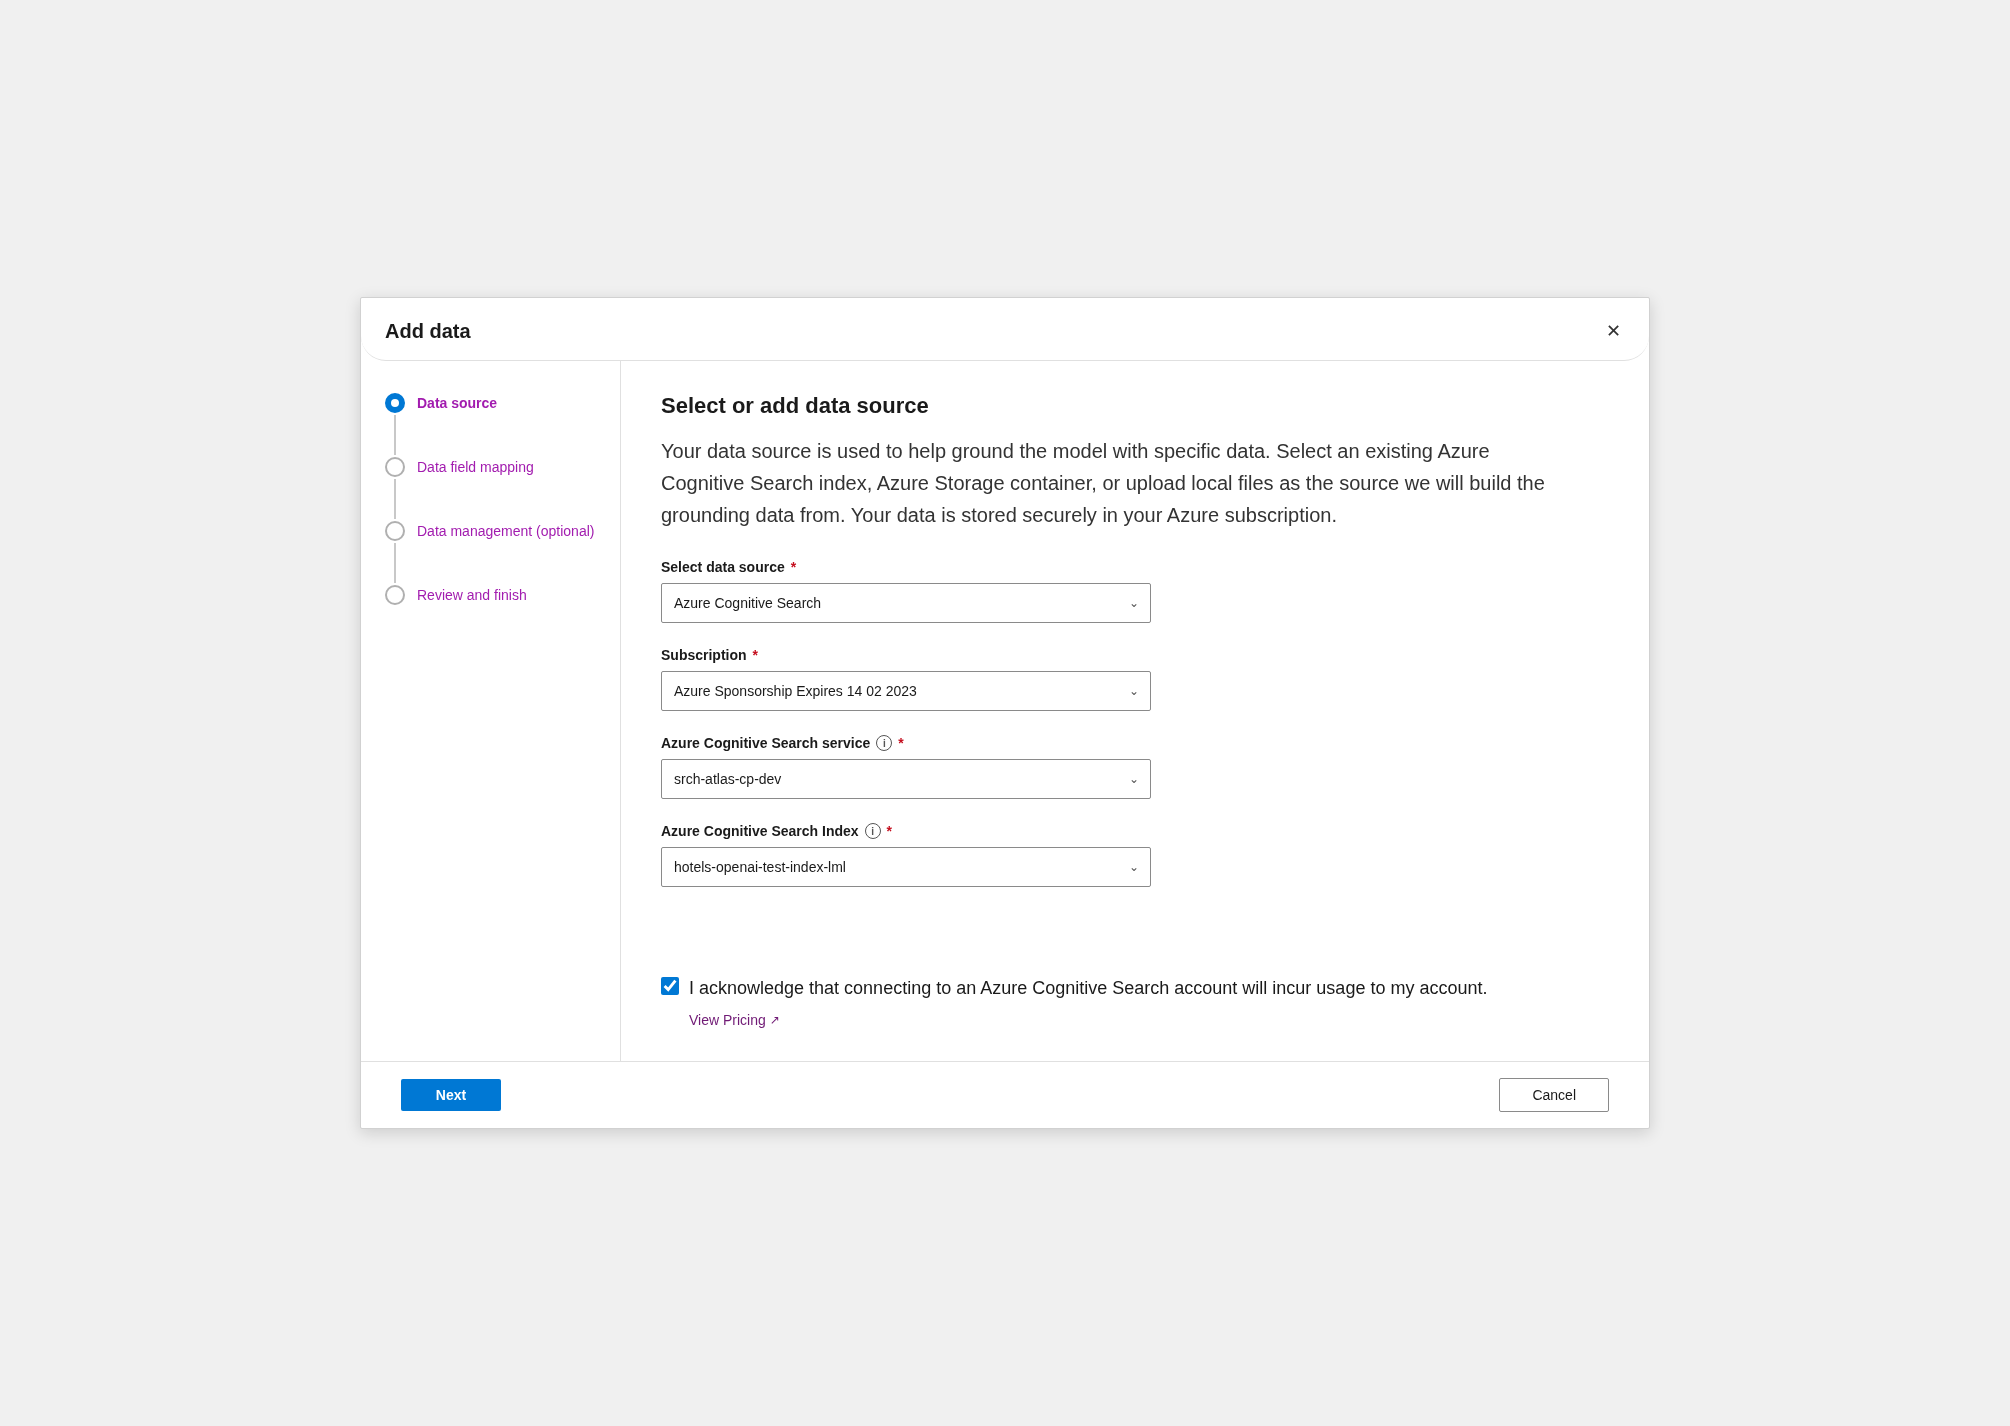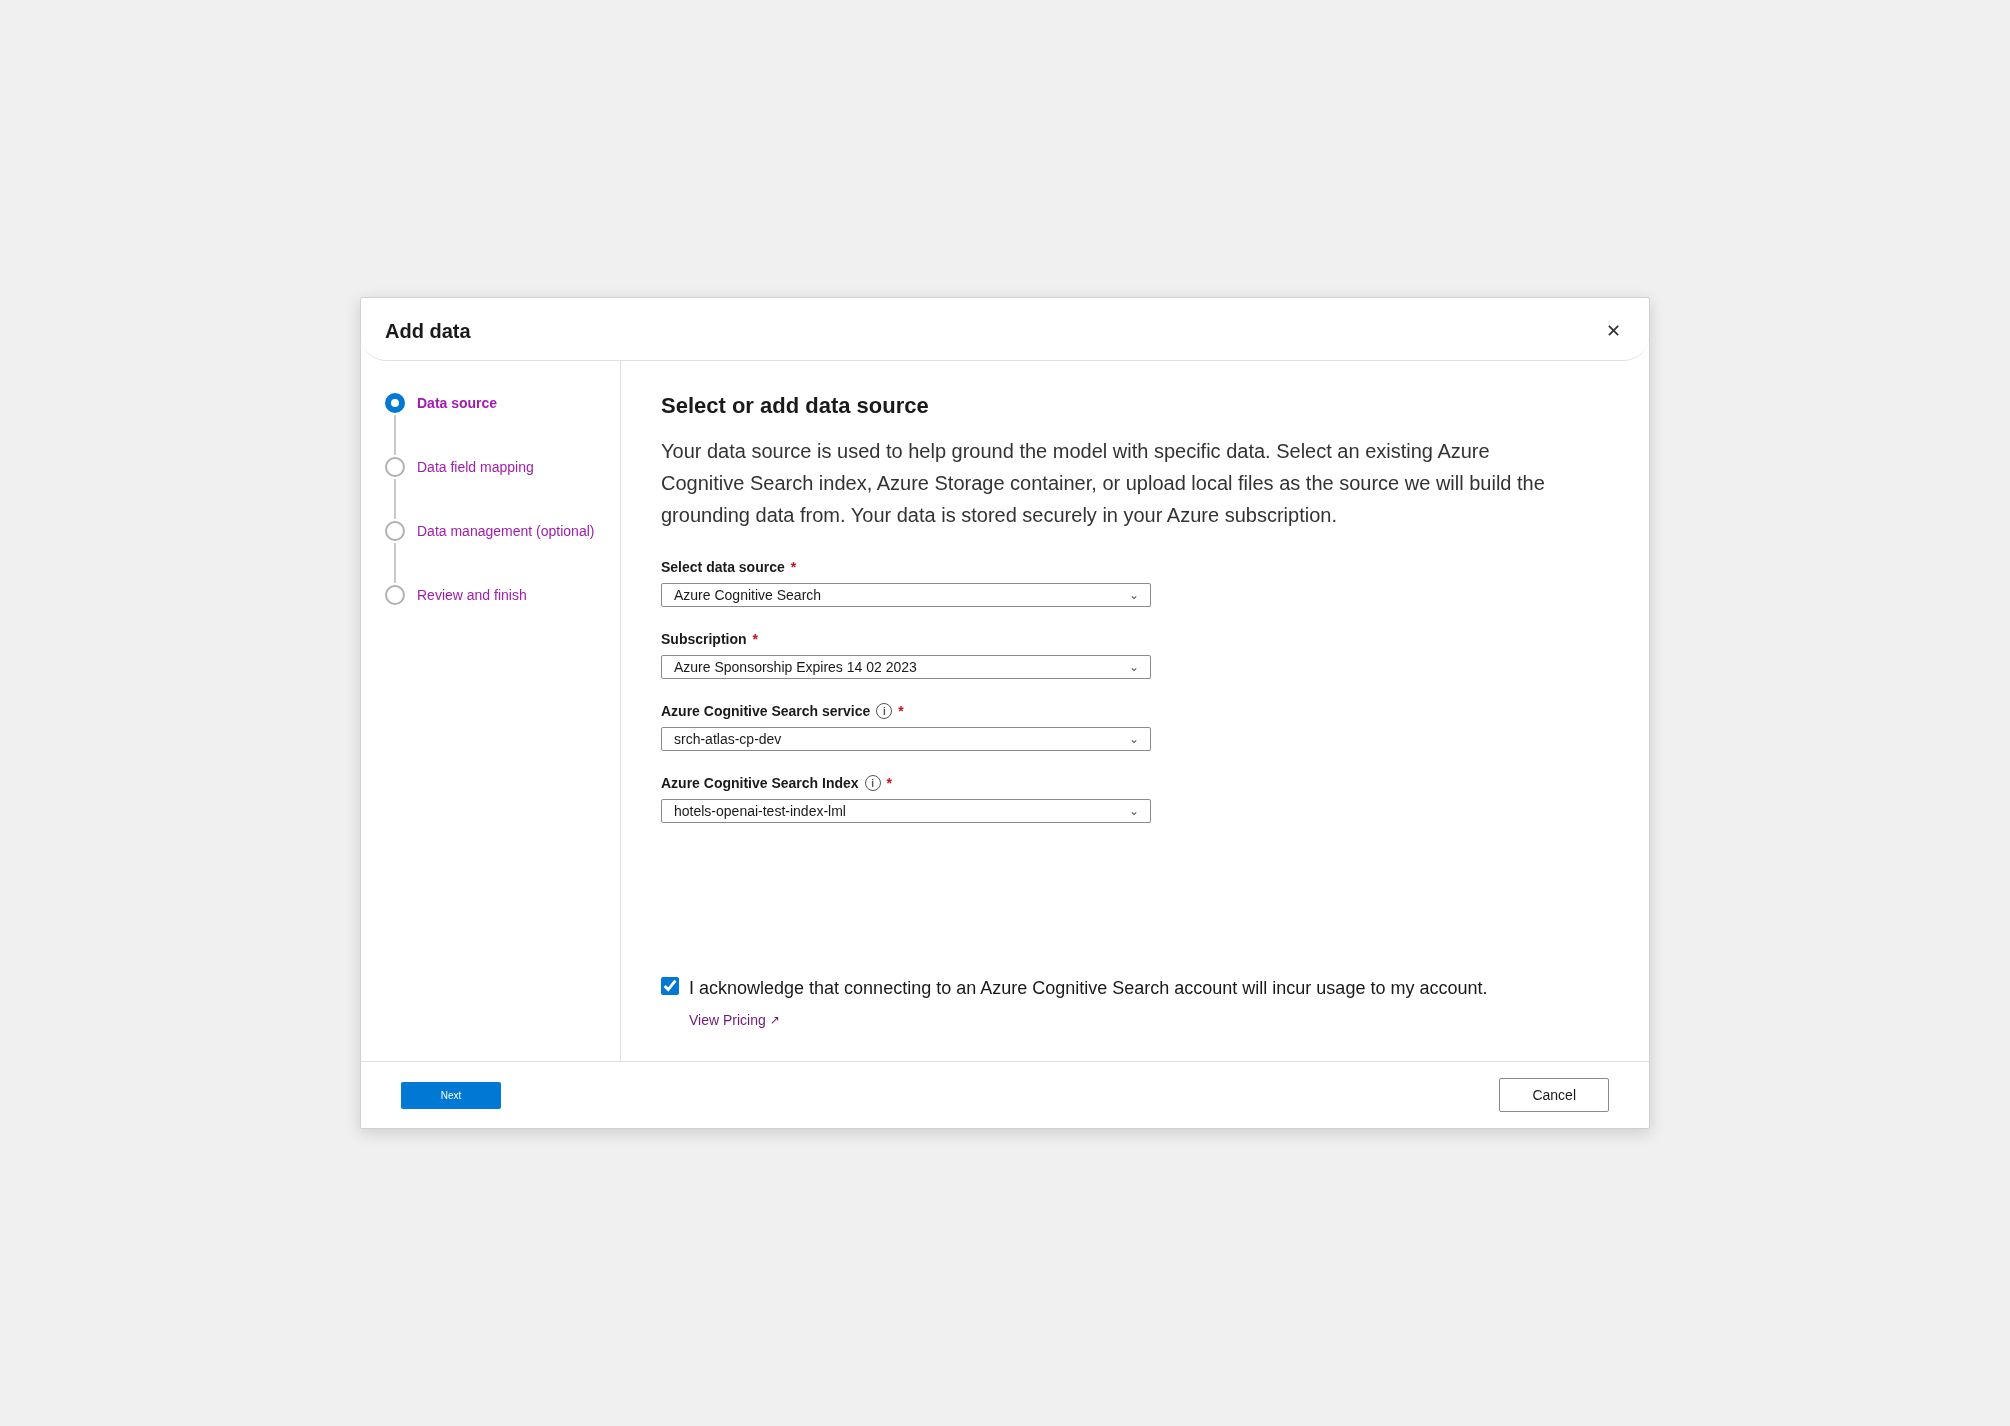--- a/index.html
+++ b/index.html
@@ -186,21 +186,21 @@
       cursor: pointer;
     }
 
     .select-wrapper {
       position: relative;
       width: 490px;
     }
 
     .select-wrapper select {
       width: 100%;
-      height: 24px;
+      height: 40px;
       border: 1px solid #8a8a8a;
       border-radius: 2px;
       padding: 0 36px 0 12px;
       font-size: 14px;
       color: #1a1a1a;
       background: #ffffff;
       appearance: none;
       -webkit-appearance: none;
       cursor: pointer;
     }
@@ -263,22 +263,22 @@
       justify-content: space-between;
       padding: 16px 40px;
       border-top: 1px solid #e0e0e0;
     }
 
     .btn-next {
       background: #0078d4;
       color: #ffffff;
       border: none;
       padding: 8px 32px;
-      font-size: 10px;
-      font-weight: 400;
+      font-size: 14px;
+      font-weight: 700;
       border-radius: 2px;
       cursor: pointer;
       min-width: 100px;
     }
 
     .btn-cancel {
       background: #ffffff;
       color: #1a1a1a;
       border: 1px solid #8a8a8a;
       padding: 8px 32px;

